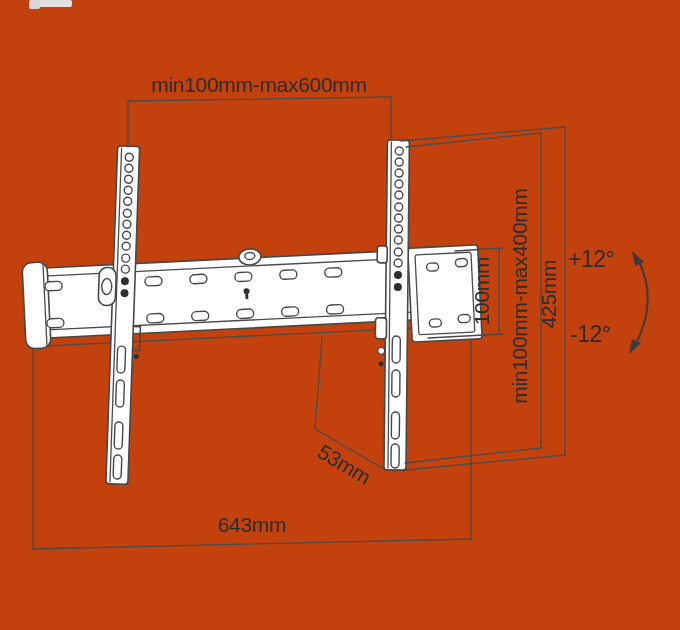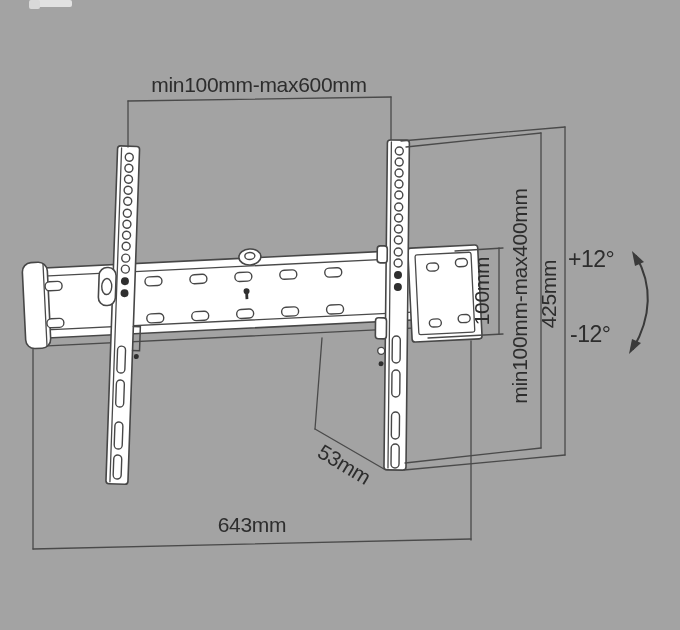--- a/index.html
+++ b/index.html
@@ -1,16 +1,16 @@
 <!DOCTYPE html>
 <html><head>
 <meta charset="utf-8">
 <style>
   html,body{margin:0;padding:0;background:#ffffff;}
-  .canvas{position:relative;width:680px;height:630px;background:#a3a3a3;overflow:hidden;}
+  .canvas{position:relative;width:680px;height:630px;background:#c2410c;overflow:hidden;}
   svg{display:block;}
   text{font-family:"Liberation Sans","DejaVu Sans",sans-serif;fill:#2d2d2d;}
   .dim{font-size:21px;letter-spacing:-0.3px;}
   .angle{font-size:23px;letter-spacing:-0.5px;}
   .s{stroke:#474747;fill:#ffffff;stroke-width:1.6;stroke-linejoin:round;}
   .ln{stroke:#4a4a4a;fill:none;stroke-width:1.3;stroke-linecap:round;}
   .th{stroke:#474747;fill:none;stroke-width:1.5;stroke-linecap:round;}
   .hole{stroke:#474747;fill:#ffffff;stroke-width:1.4;}
   .dk{fill:#2f2f2f;stroke:none;}
   .arc{stroke:#3a3a3a;fill:none;stroke-width:2;stroke-linecap:round;}

